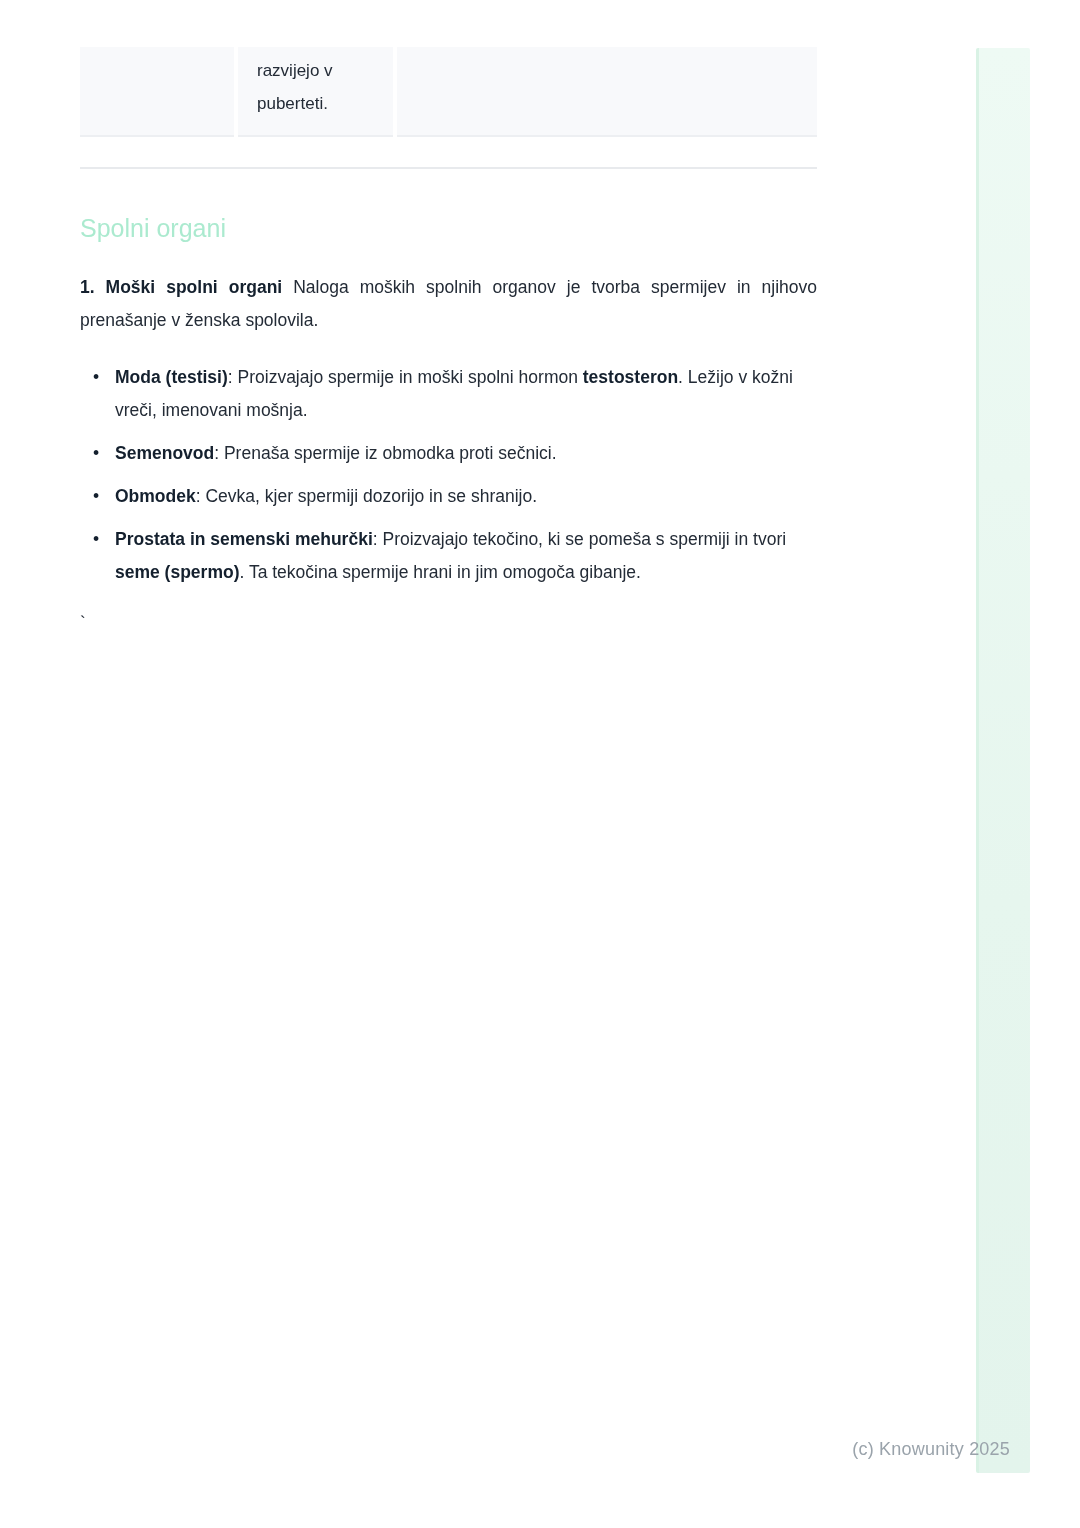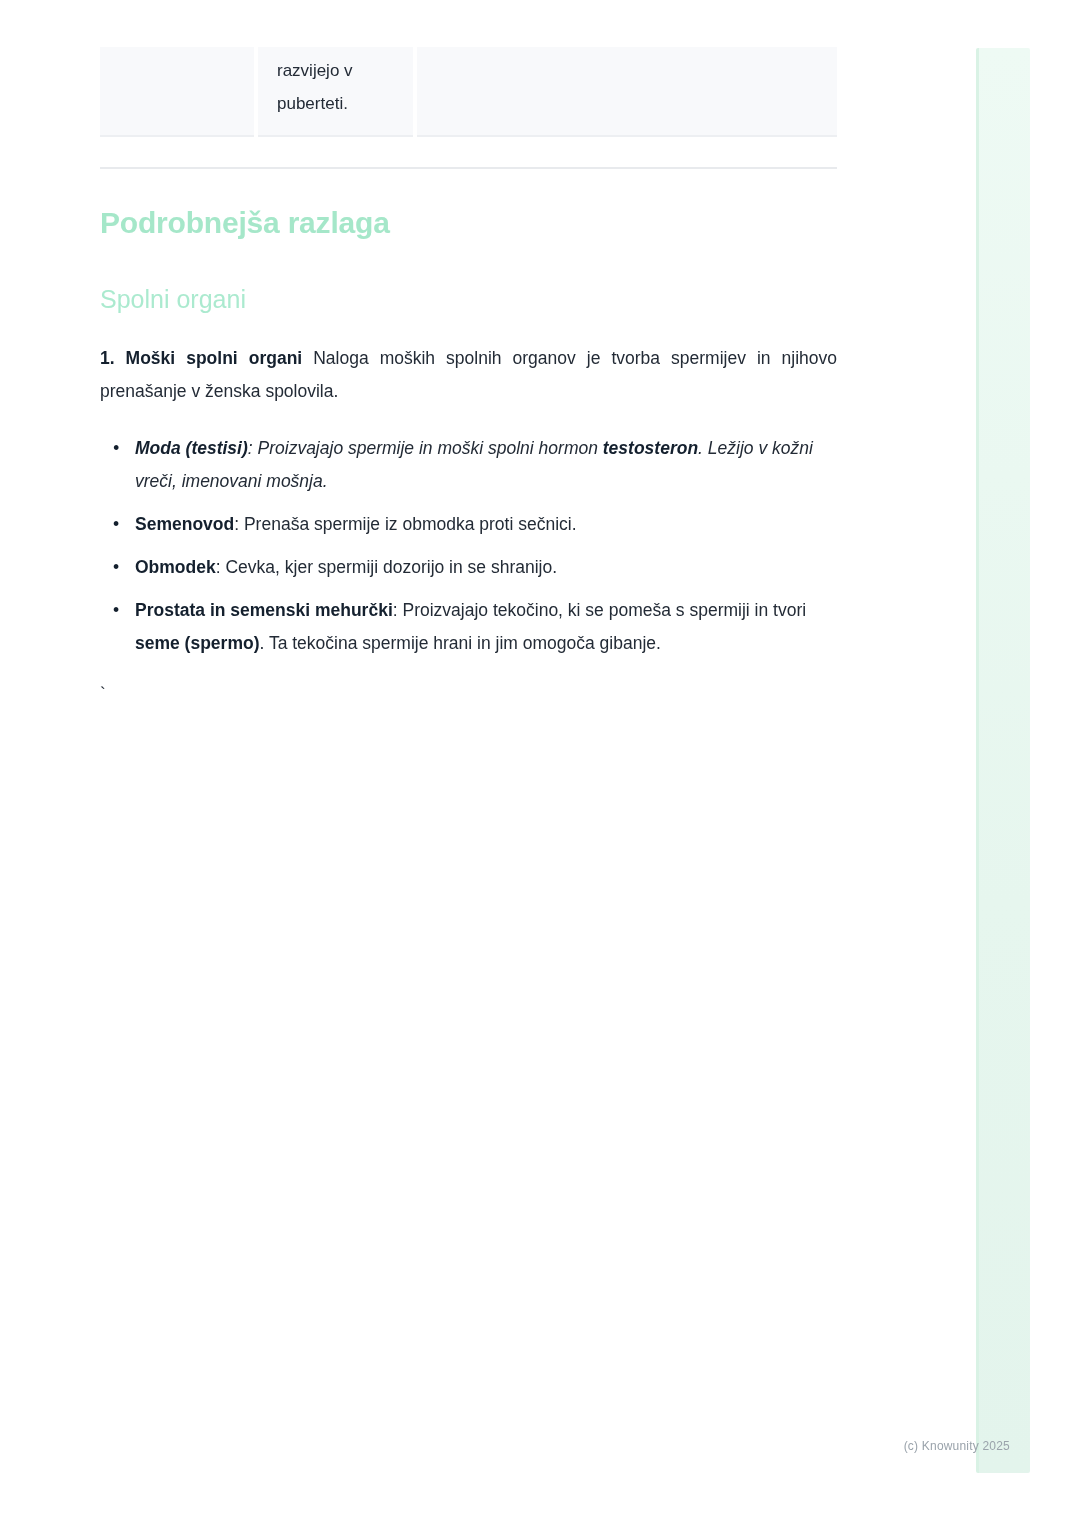--- a/index.html
+++ b/index.html
@@ -12,21 +12,21 @@
   .page{position:relative;width:1080px;height:1528px;background:#ffffff;overflow:hidden;}
 
   
   .accent-bar{
     position:absolute;left:976px;top:48px;width:51px;height:1425px;
     background:linear-gradient(180deg,#eefaf4 0%,#e6f6ee 60%,#e3f4ec 100%);
     border-left:3px solid #d9f2e5;
     border-radius:2px;
   }
 
-  .content{position:absolute;left:100px;top:0;width:737px;}
+  .content{position:absolute;left:80px;top:0;width:737px;}
 
   
   .table-frag{margin-top:47px;display:flex;gap:4px;}
   .cell{
     background:#f8f9fb;height:90px;box-sizing:border-box;
     border-bottom:2px solid #edeff2;
   }
   .c1{width:154px;}
   .c2{width:155px;}
   .c3{flex:1;}
@@ -53,32 +53,32 @@
     font-size:17.5px;line-height:33px;color:#232b36;
     text-align:justify;
   }
   .b{font-weight:700;color:#14202e;}
 
   .organ-list{
     margin:24px 0 0;padding:0;list-style:none;
     font-size:17.5px;line-height:33px;color:#232b36;
   }
   .organ-list li{position:relative;padding-left:35px;margin-top:10px;}
-  .organ-list li:first-child{margin-top:12px;font-style:italic;}
+  .organ-list li:first-child{margin-top:12px;}
   .organ-list li::before{
     content:"\2022";
     position:absolute;left:13px;top:0;
     color:#14202e;font-size:17.5px;
   }
 
   .stray{margin:24px 0 0;font-size:17px;color:#232b36;line-height:20px;}
 
   .footer{
     position:absolute;top:1439px;right:70px;
-    font-size:12px;color:#9aa3ab;letter-spacing:0.2px;
+    font-size:18px;color:#9aa3ab;letter-spacing:0.2px;
     z-index:2;
   }
 </style>
 </head>
 <body>
 
 <div class="page">
 
   <div class="accent-bar"></div>
 
@@ -87,21 +87,20 @@
     <div class="table-frag">
       <div class="cell c1"></div>
       <div class="cell c2">
         <div class="cell-text">razvijejo v puberteti.</div>
       </div>
       <div class="cell c3"></div>
     </div>
 
     <hr class="divider">
 
-    <h1>Podrobnejša razlaga</h1>
 
     <h2>Spolni organi</h2>
 
     <p class="intro"><span class="b">1. Moški spolni organi</span><span> Naloga moških spolnih organov je tvorba spermijev in njihovo prenašanje v ženska spolovila.</span></p>
 
     <ul class="organ-list">
         <li><span class="b">Moda (testisi)</span><span>: Proizvajajo spermije in moški spolni hormon </span><span class="b">testosteron</span><span>. Ležijo v kožni vreči, imenovani mošnja.</span></li>
         <li><span class="b">Semenovod</span><span>: Prenaša spermije iz obmodka proti sečnici.</span></li>
         <li><span class="b">Obmodek</span><span>: Cevka, kjer spermiji dozorijo in se shranijo.</span></li>
         <li><span class="b">Prostata in semenski mehurčki</span><span>: Proizvajajo tekočino, ki se pomeša s spermiji in tvori </span><span class="b">seme (spermo)</span><span>. Ta tekočina spermije hrani in jim omogoča gibanje.</span></li>

